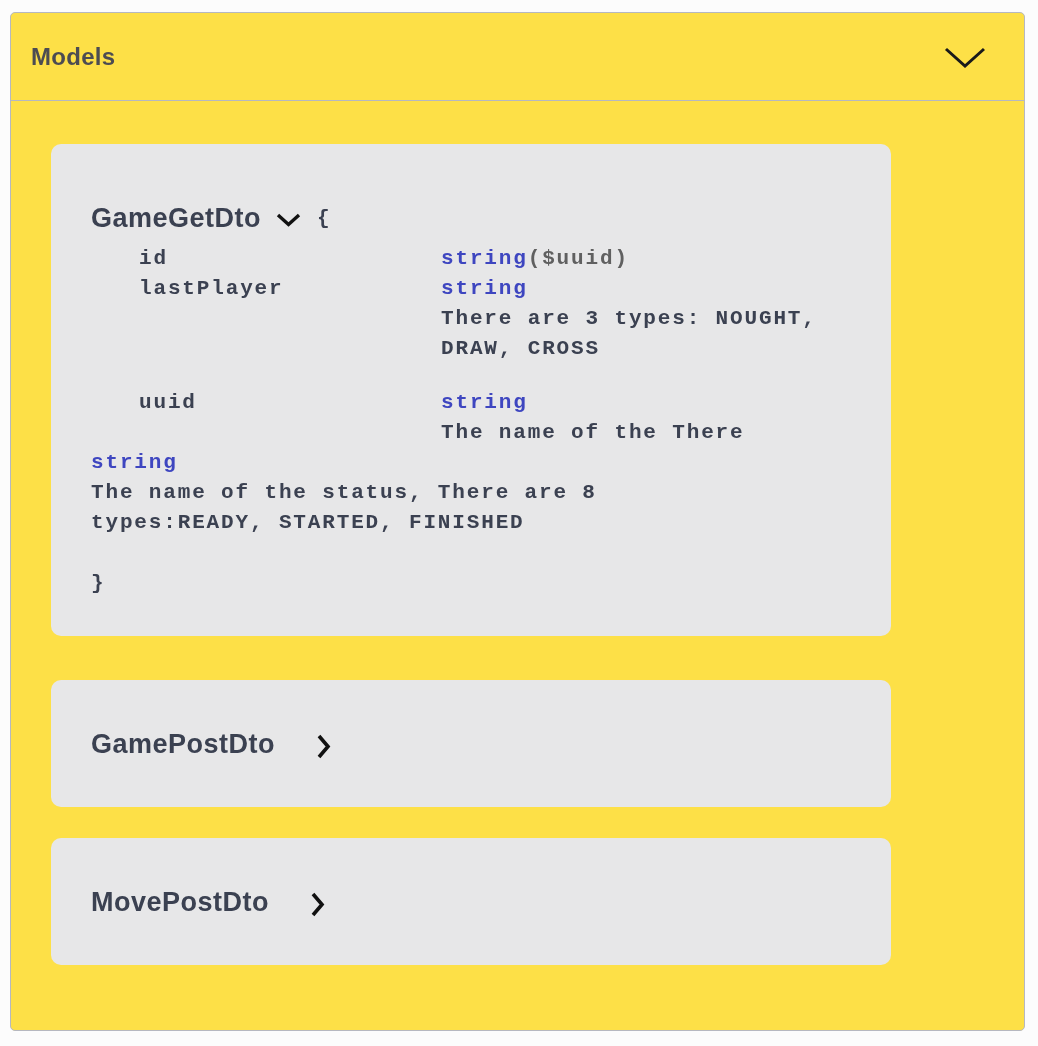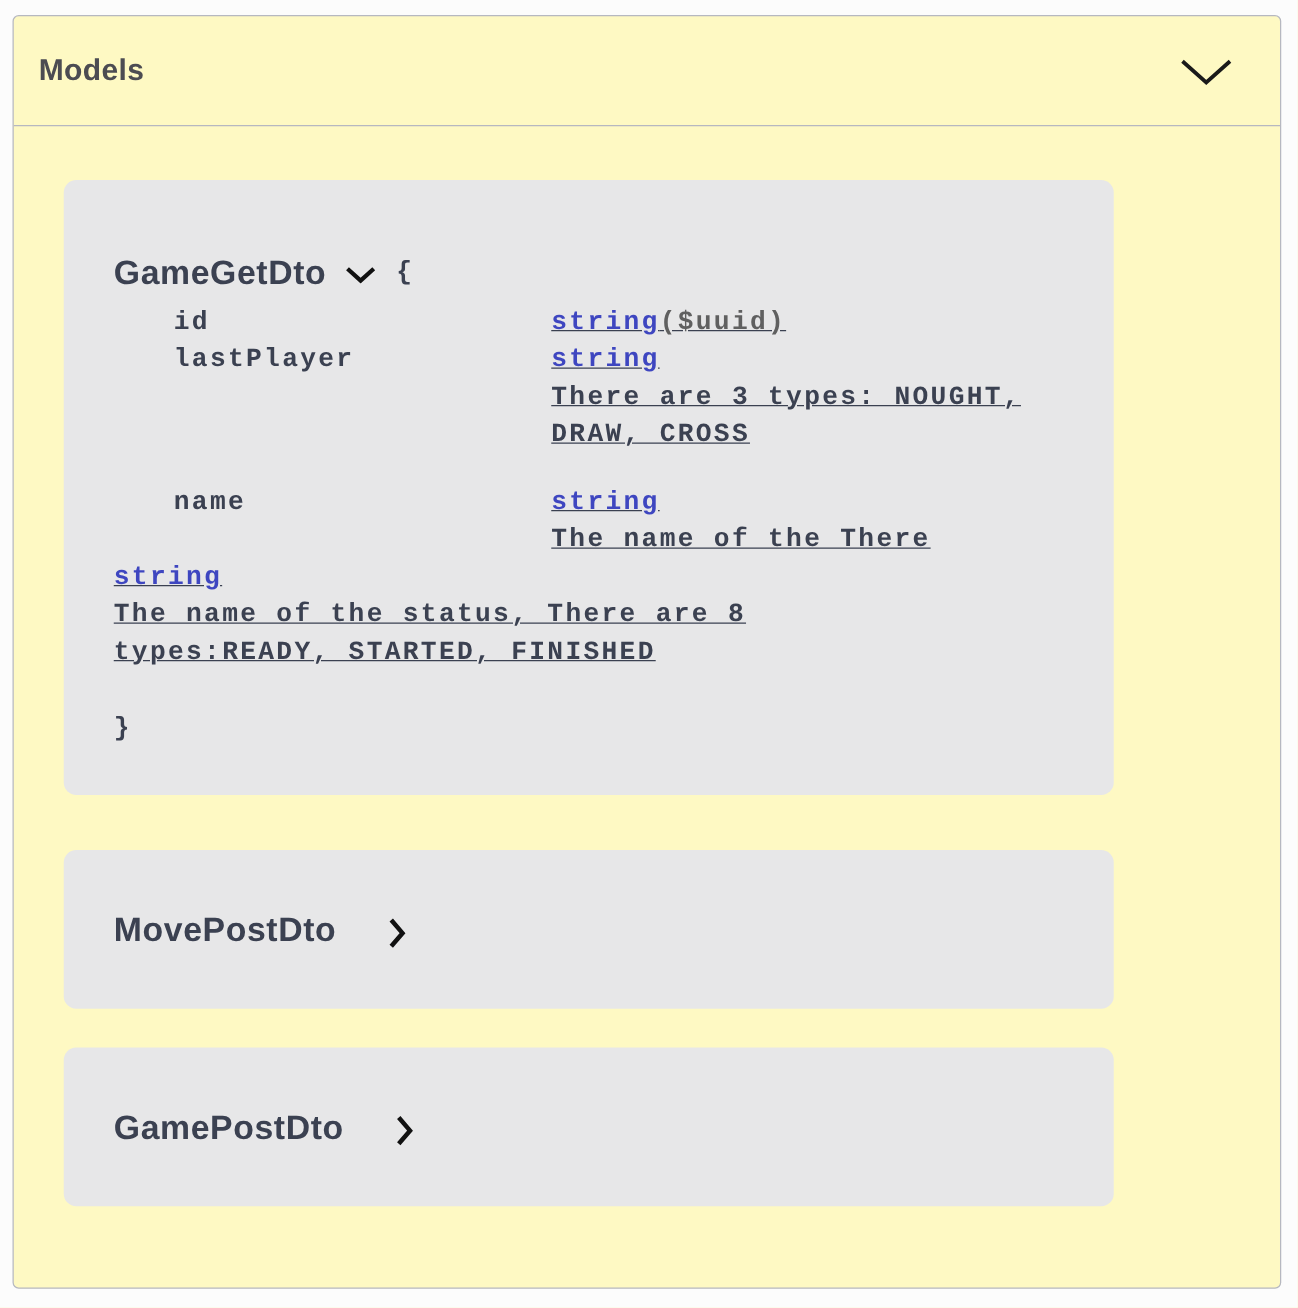--- a/index.html
+++ b/index.html
@@ -6,21 +6,21 @@
   html, body {
     width: 1038px; height: 1046px;
     background: #fcfcfc;
     font-family: "Liberation Sans", sans-serif;
     overflow: hidden;
   }
   .models-section {
     position: absolute;
     left: 10px; top: 12px;
     width: 1015px; height: 1019px;
-    background: #fef9c3;
+    background: #fde047;
     border: 1px solid #b6b8c0;
     border-radius: 5px;
   }
   .models-header {
     height: 88px;
     display: flex;
     align-items: center;
     justify-content: space-between;
     padding: 0 37px 0 20px;
     border-bottom: 1px solid #b6b8c0;
@@ -77,21 +77,21 @@
     color: #3b4151;
   }
   .open-brace { margin-left: 16px; margin-top: 2px; }
   .prop-row { display: flex; }
   .prop-row.gap-after { margin-bottom: 24px; }
   .prop-name {
     margin-left: 48px;
     width: 302px;
     flex-shrink: 0;
   }
-  .prop-cell { width: 516px; text-decoration: underline; }
+  .prop-cell { width: 516px; }
   .prop-type { color: #3e46c0; }
   .prop-format { color: #606060; }
   .close-brace { margin-top: 31px; }
   svg { display: block; }
 </style>
 </head>
 <body>
 
 <section class="models-section">
   <div class="models-header">
@@ -123,46 +123,46 @@
       </div>
 
       <div class="prop-row gap-after">
         <span class="prop-name">lastPlayer</span>
         <span class="prop-cell"><span class="prop-type">string</span><br>
           <span class="prop-desc">There are 3 types: NOUGHT, DRAW, CROSS</span>
         </span>
       </div>
 
       <div class="prop-row">
-        <span class="prop-name">name</span>
+        <span class="prop-name">uuid</span>
         <span class="prop-cell"><span class="prop-type">string</span><br>
           <span class="prop-desc">The name of the There</span>
         </span>
       </div>
 
       <div class="prop-row">
         <span class="prop-cell"><span class="prop-type">string</span><br>
           <span class="prop-desc">The name of the status, There are 8 types:READY, STARTED, FINISHED</span>
         </span>
       </div>
 
       <div class="mono close-brace">}</div>
     </div>
 
     <div class="model-card collapsed">
-      <span class="model-title">MovePostDto</span>
+      <span class="model-title">GamePostDto</span>
       <span class="toggle-right">
         <svg width="15" height="27" viewBox="0 0 15 27">
           <polyline points="3,3 12,13.5 3,24" fill="none" stroke="#111" stroke-width="3.6"></polyline>
         </svg>
       </span>
     </div>
 
     <div class="model-card collapsed">
-      <span class="model-title">GamePostDto</span>
+      <span class="model-title">MovePostDto</span>
       <span class="toggle-right">
         <svg width="15" height="27" viewBox="0 0 15 27">
           <polyline points="3,3 12,13.5 3,24" fill="none" stroke="#111" stroke-width="3.6"></polyline>
         </svg>
       </span>
     </div>
 
   </div>
 </section>
 

